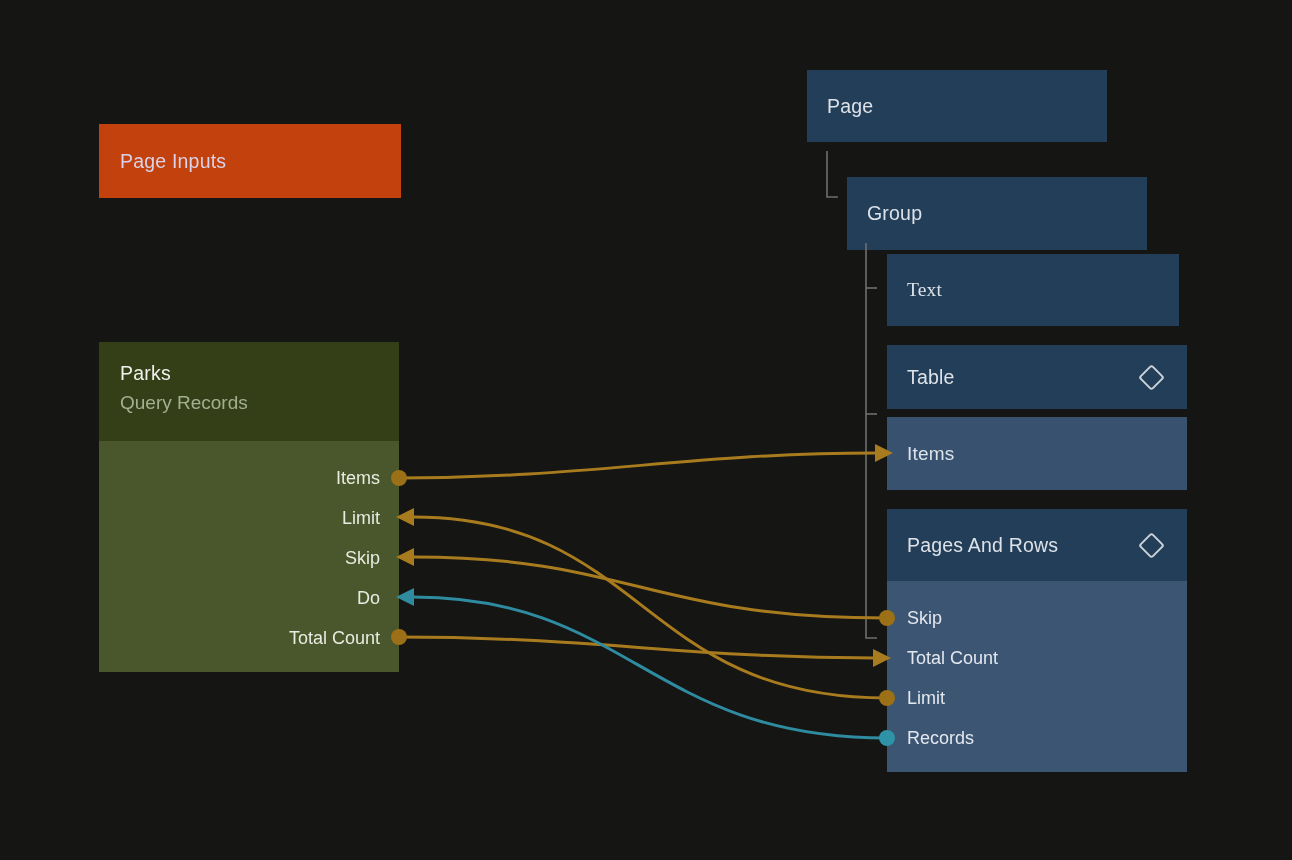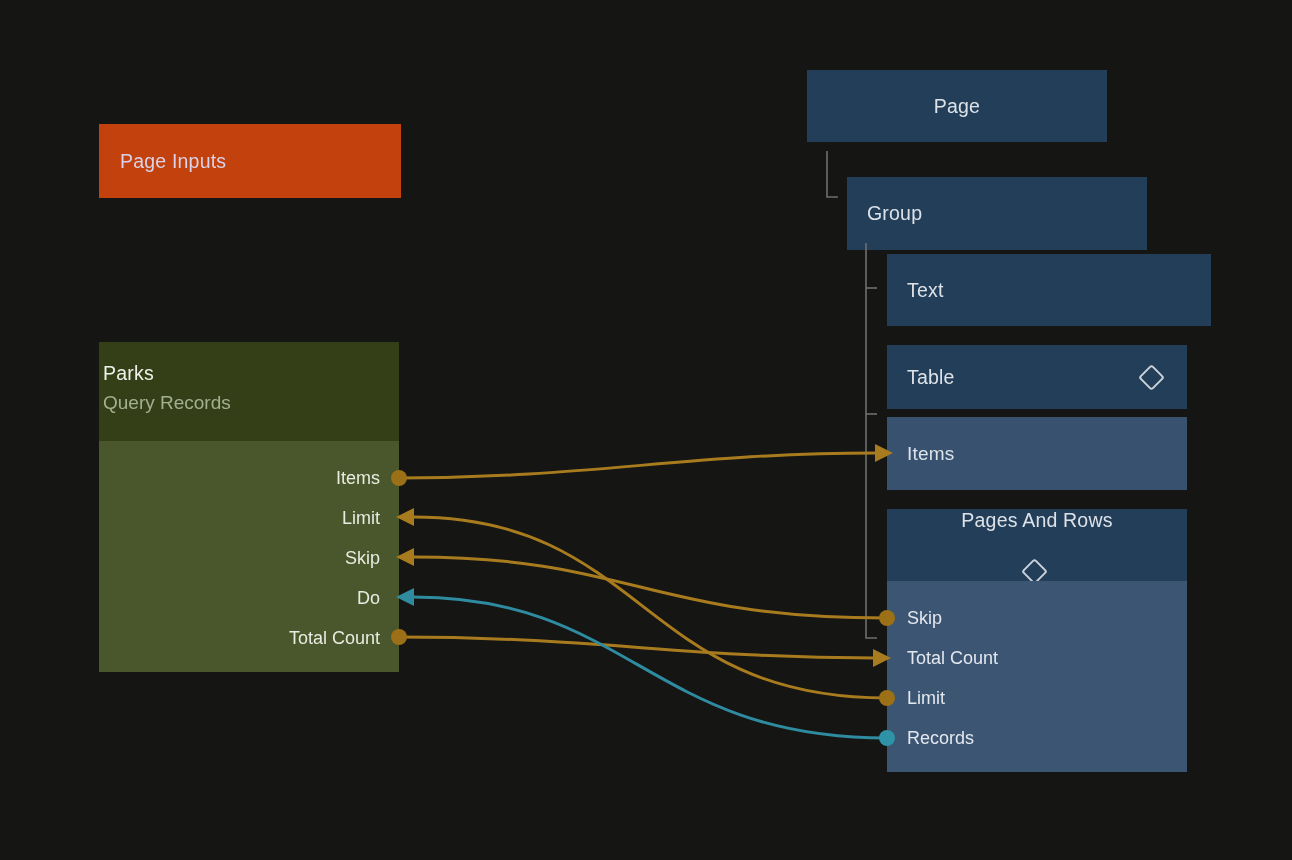--- a/index.html
+++ b/index.html
@@ -10,37 +10,37 @@
   .node{position:absolute;box-sizing:border-box;}
   .node .title{
     font-size:19.5px;color:#dde2e8;letter-spacing:.2px;
   }
   
   .n-page-inputs{left:99px;top:124px;width:302px;height:74px;background:#c2410c;
     display:flex;align-items:center;padding-left:21px;}
   .n-page-inputs .title{color:#d9d2e8;}
   
   .n-parks-header{left:99px;top:342px;width:300px;height:99px;background:#343f18;
-    padding:20px 0 0 4px;}
+    padding:20px 0 0 21px;}
   .n-parks-header .title{color:#eff0e9;display:block;margin-bottom:7px;}
   .n-parks-header .subtitle{font-size:19px;color:#a4ae90;display:block;}
   .n-parks-body{left:99px;top:441px;width:300px;height:231px;background:#4a562b;
     padding-top:17px;}
   .port-row{height:40px;line-height:40px;font-size:18px;white-space:nowrap;}
   .n-parks-body .port-row{text-align:right;padding-right:19px;color:#e9ebe1;}
   
   .blue{background:#223e58;display:flex;align-items:center;padding:0 20px;}
-  .n-page{left:807px;top:70px;width:300px;height:72px;justify-content:center;}
+  .n-page{left:807px;top:70px;width:300px;height:72px;}
   .n-group{left:847px;top:161px;width:300px;height:73px;margin-top:16px;}
-  .n-text{left:887px;top:254px;width:324px;height:72px;}
+  .n-text{left:887px;top:254px;width:292px;height:72px;font-family:Liberation Serif, serif;}
   .n-table{left:887px;top:345px;width:300px;height:64px;}
   .n-items-row{left:887px;top:417px;width:300px;height:73px;background:#37516f;
     display:flex;align-items:center;padding:0 20px;}
   .n-items-row .title{color:#dce3ea;font-size:19px;}
-  .n-par-header{left:887px;top:509px;width:300px;height:72px;flex-direction:column;}
+  .n-par-header{left:887px;top:509px;width:300px;height:72px;}
   .n-par-body{left:887px;top:581px;width:300px;height:191px;background:#3c5573;
     padding-top:17px;}
   .n-par-body .port-row{text-align:left;padding-left:20px;color:#e3e8ee;}
   .spacer{flex:1;}
   .diamond{
     width:15px;height:15px;border:2px solid #cbd2db;border-radius:3px;
     transform:rotate(45deg);display:inline-block;margin-right:6px;flex:none;
   }
   svg.wires{position:absolute;left:0;top:0;pointer-events:none;}
 </style>

